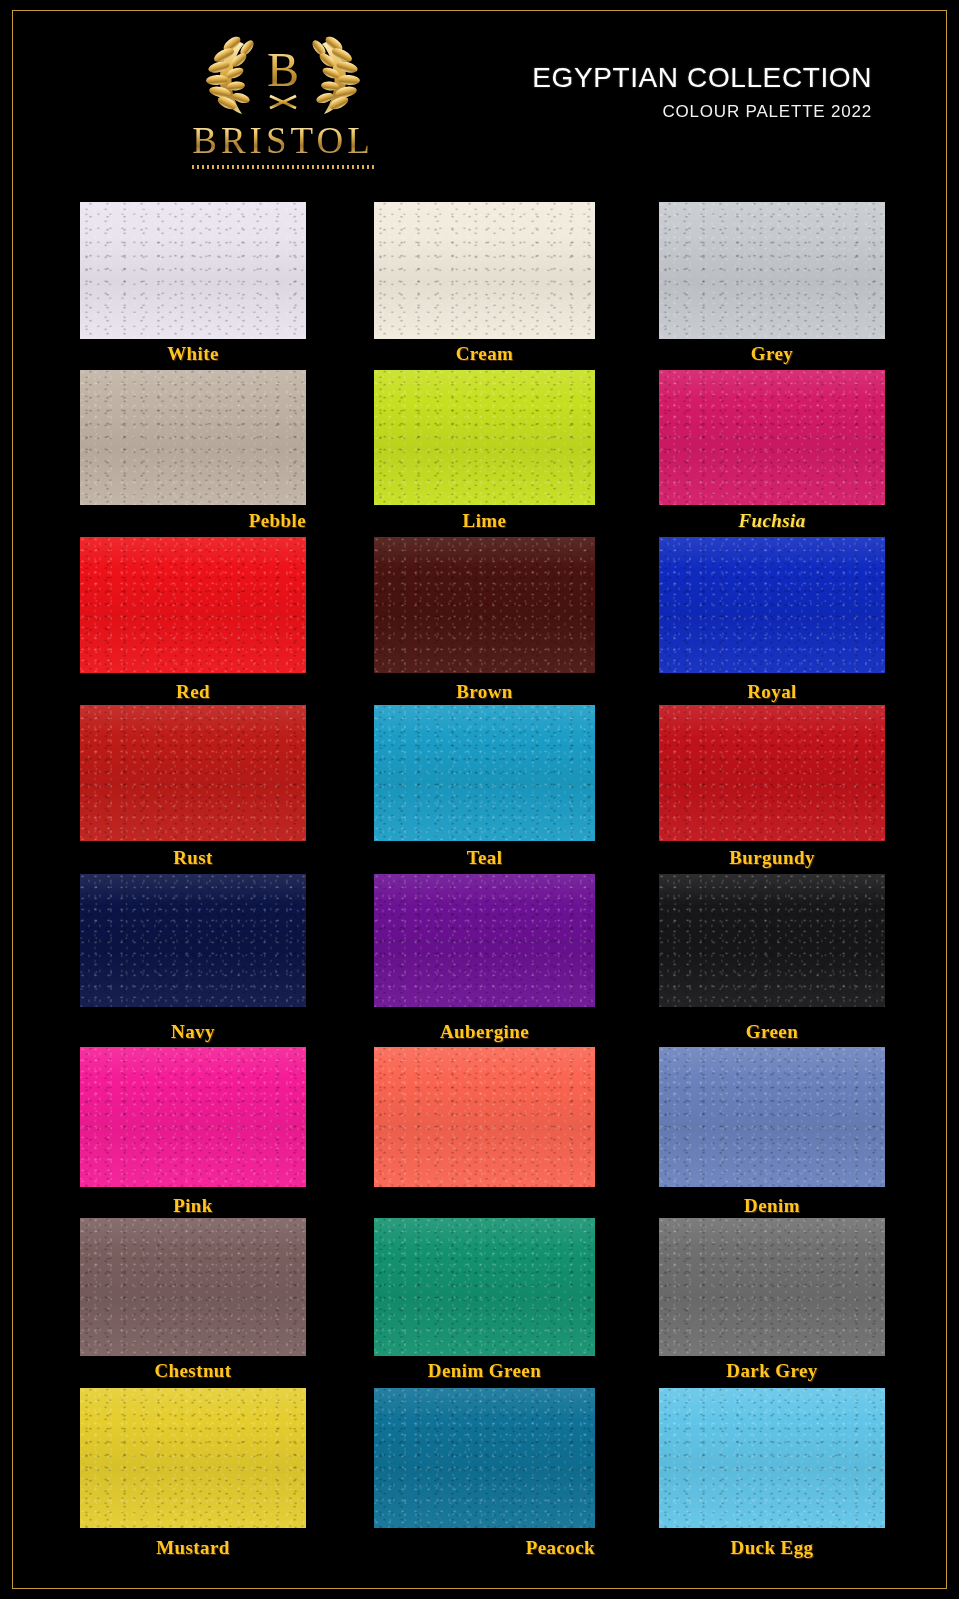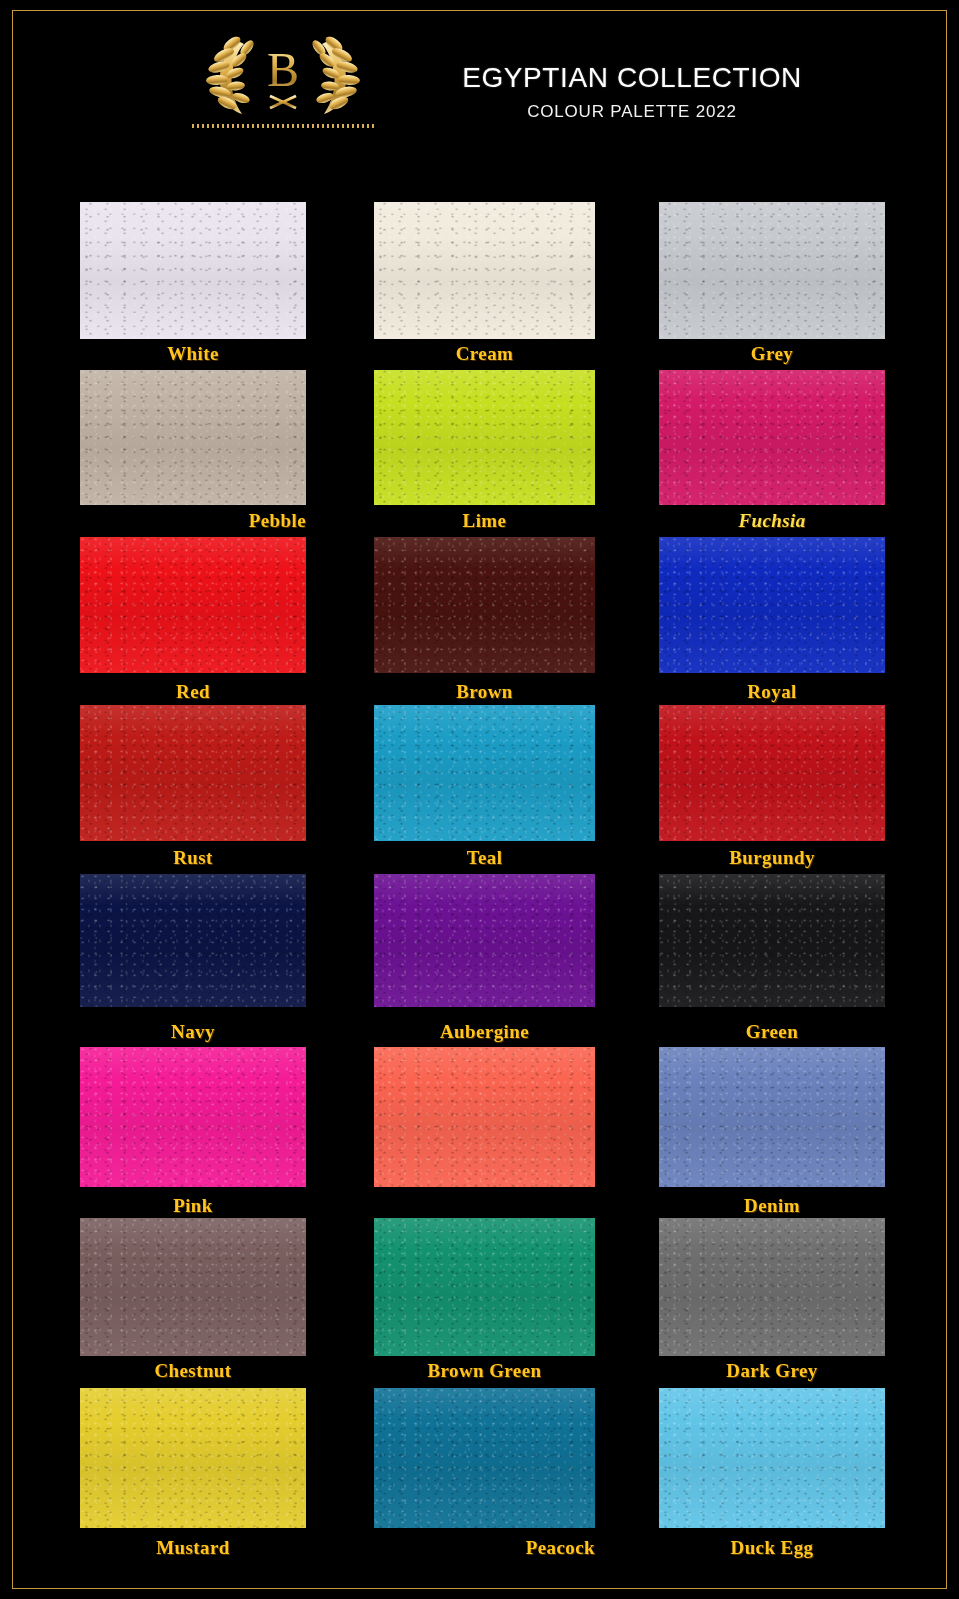--- a/index.html
+++ b/index.html
@@ -67,21 +67,21 @@
     margin: 4px auto 0 auto;
     background-image:
       repeating-linear-gradient(90deg,#d8ae55 0px,#d8ae55 2px,transparent 2px,transparent 5px);
   }
 
   #title-block {
     position: absolute;
     left: 392px;
     top: 62px;
     width: 480px;
-    text-align: center;
+    text-align: right;
   }
   #main-title {
     font-size: 28px;
     letter-spacing: 0.6px;
     color: #ffffff;
     font-weight: 400;
     text-shadow: 0 0 2px rgba(255,255,255,0.35);
   }
   #sub-title {
     margin-top: 8px;
@@ -195,20 +195,21 @@
           </g>
 
           <g stroke="url(#gold)" stroke-width="3" fill="none">
             <path d="M92 84 L118 72"></path>
             <path d="M118 84 L92 72"></path>
           </g>
 
           <text x="105" y="62" text-anchor="middle" font-family="Liberation Serif, serif" font-size="48" fill="url(#gold)">B</text>
         </svg>
       </div>
+      <div id="brand-word">BRISTOL</div>
       <div id="brand-rule"></div>
     </div>
 
     <div id="title-block">
       <div id="main-title">EGYPTIAN COLLECTION</div>
       <div id="sub-title">COLOUR PALETTE 2022</div>
     </div>
 
   </div>
 
@@ -345,21 +346,21 @@
           <div class="sheen"></div>
         </div>
       </div>
       <div class="label" style="top: 1168px; left: 80px; width: 226px; color: rgb(255, 197, 30);">Chestnut</div>
       <div class="swatch-cell" style="left: 374px; top: 1026px; width: 221px; height: 138px;">
         <div class="swatch" style="background: rgb(19, 146, 111);">
           <div class="tex"></div>
           <div class="sheen"></div>
         </div>
       </div>
-      <div class="label" style="top: 1168px; left: 374px; width: 221px; color: rgb(255, 197, 30);">Brown Green</div>
+      <div class="label" style="top: 1168px; left: 374px; width: 221px; color: rgb(255, 197, 30);">Denim Green</div>
       <div class="swatch-cell" style="left: 659px; top: 1026px; width: 226px; height: 138px;">
         <div class="swatch" style="background: rgb(111, 111, 111);">
           <div class="tex"></div>
           <div class="sheen"></div>
         </div>
       </div>
       <div class="label" style="top: 1168px; left: 659px; width: 226px; color: rgb(255, 197, 30);">Dark Grey</div>
       <div class="swatch-cell" style="left: 80px; top: 1196px; width: 226px; height: 140px;">
         <div class="swatch" style="background: rgb(228, 205, 45);">
           <div class="tex"></div>

